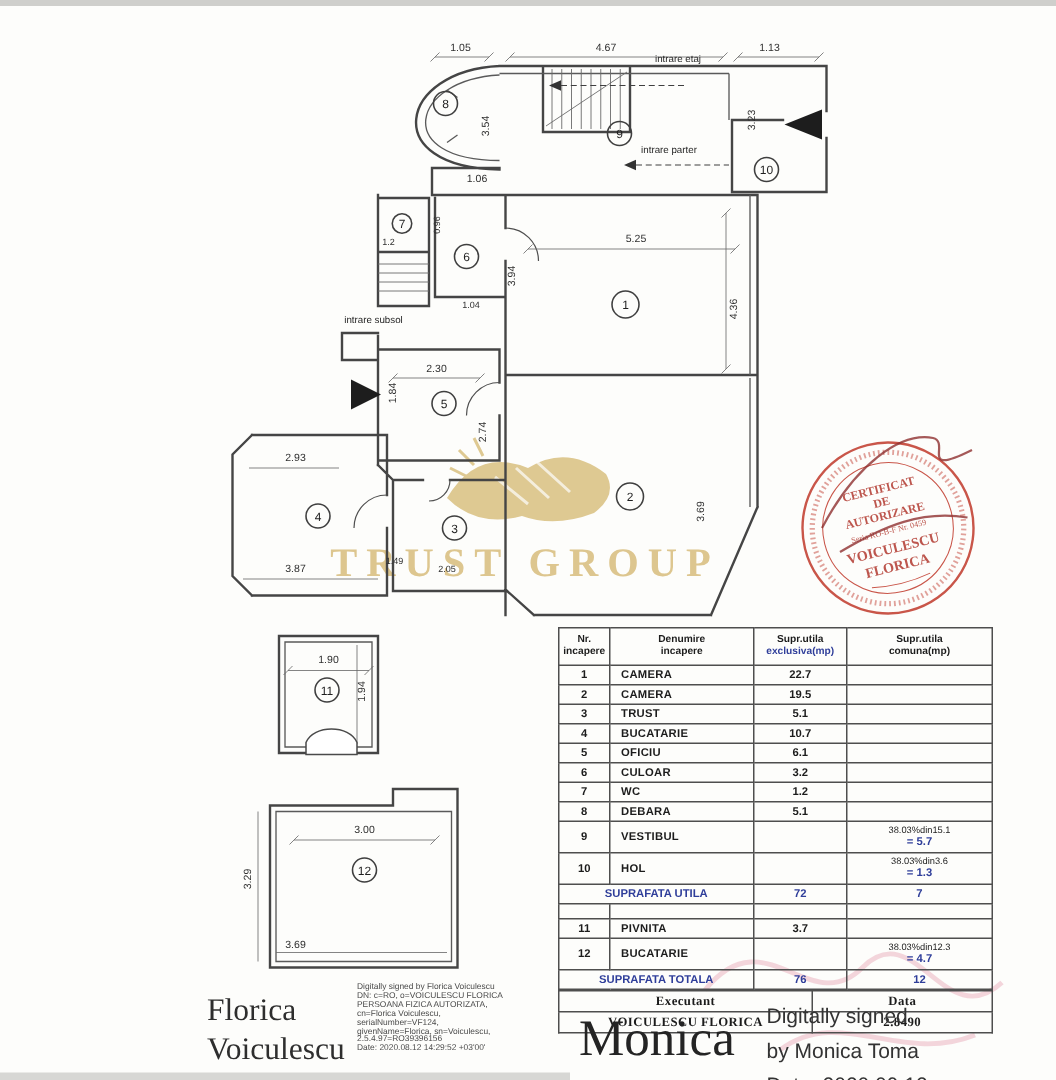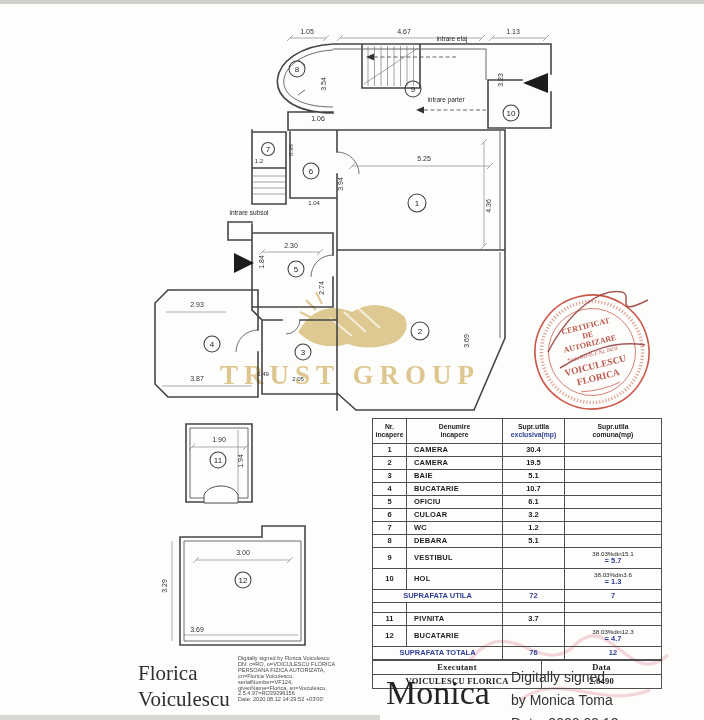--- a/index.html
+++ b/index.html
@@ -227,32 +227,32 @@
         <th>
             <span style="display:block">Supr.utila</span>
             <span style="display:block">comuna(mp)</span>
           </th>
       </tr>
     </thead>
     <tbody>
       <tr>
           <td>1</td>
           <td class="name-cell">CAMERA</td>
-          <td>30.4</td>
+          <td>22.7</td>
           <td></td>
         </tr>
       <tr>
           <td>2</td>
           <td class="name-cell">CAMERA</td>
           <td>19.5</td>
           <td></td>
         </tr>
       <tr>
           <td>3</td>
-          <td class="name-cell">BAIE</td>
+          <td class="name-cell">TRUST</td>
           <td>5.1</td>
           <td></td>
         </tr>
       <tr>
           <td>4</td>
           <td class="name-cell">BUCATARIE</td>
           <td>10.7</td>
           <td></td>
         </tr>
       <tr>

